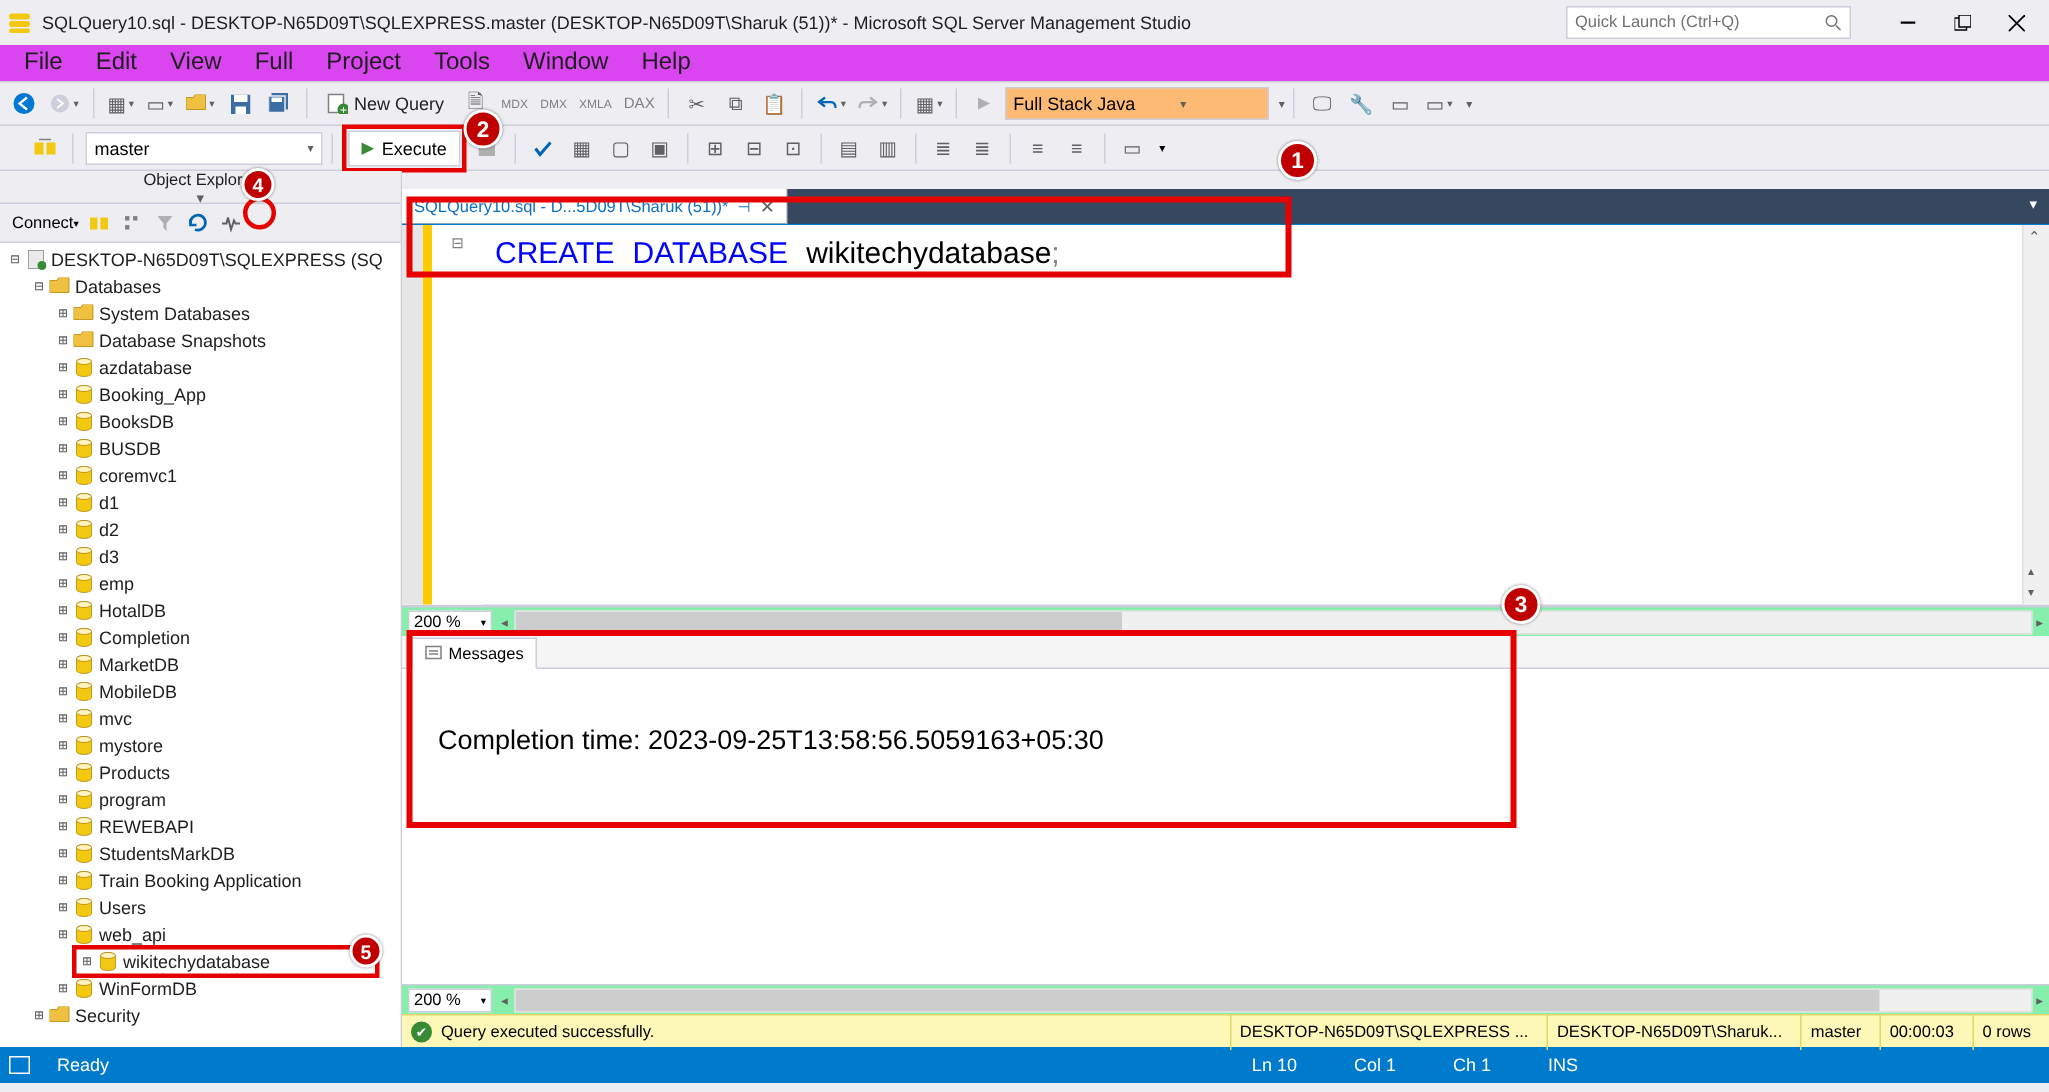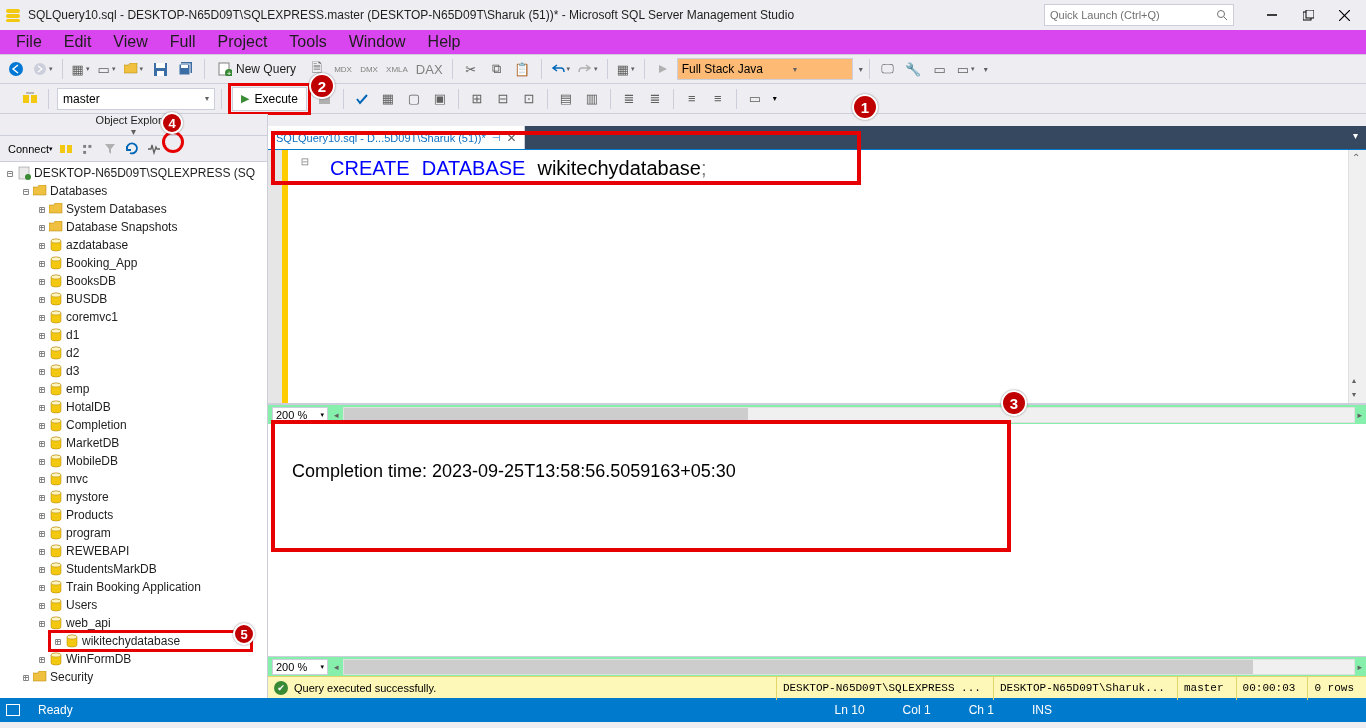--- a/index.html
+++ b/index.html
@@ -82,21 +82,21 @@
 
 .messages-panel { flex: 1; display: flex; flex-direction: column; position: relative;}
 .msg-tab-row { height: 22px; background: #f5f5f5; border-bottom: 1px solid #cccedb; display: flex; align-items: flex-end;}
 .msg-tab { height: 21px; border: 1px solid #cccedb; border-bottom: 1px solid #fff; background: #fff; padding: 0 8px; font-size: 11px; display: inline-flex; align-items: center; gap: 4px; margin-left: 6px; margin-bottom: -1px;}
 .msg-content { flex: 1; padding: 14px 24px; font-family: Consolas, monospace; font-size: 18px; color: #000; line-height: 1.5;}
 .msg-hl { position: absolute; border: 4px solid #e60000; pointer-events: none;}
 
 .query-status { height: 22px; background: #fdf7b8; border-top: 1px solid #e0d66a; display: flex; align-items: center; font-size: 11px; padding: 0 6px; gap: 6px;}
 .query-status .ok { width: 14px; height: 14px; border-radius: 50%; background: #388a34; color: #fff; display: inline-flex; align-items: center; justify-content: center; font-size: 9px;}
 .query-status .sp { flex: 1;}
-.query-status .cell { padding: 12px 6px; border-left: 1px solid #e0d66a; height: 100%; display: inline-flex; align-items: center; font-family: Liberation Mono, monospace;}
+.query-status .cell { padding: 12px 6px; border-left: 1px solid #e0d66a; height: 100%; display: inline-flex; align-items: center;}
 
 .statusbar { height: 24px; background: #007acc; color: #fff; display: flex; align-items: center; font-size: 12px; padding: 0 6px; gap: 18px;}
 .statusbar .rect { width: 14px; height: 12px; border: 1px solid #fff;}
 .statusbar .sp { flex: 1;}
 .statusbar .cell { padding: 0 10px;}
 
 .num-badge { position: absolute; width: 26px; height: 26px; border-radius: 50%; background: #c00000; color: #fff; font-weight: bold; display: flex; align-items: center; justify-content: center; font-size: 15px; z-index: 50; border: 2px solid #fff; box-shadow: 0 0 2px rgba(0,0,0,0.5);}
 .num-badge.sm { width: 22px; height: 22px; font-size: 13px;}
 
 svg { display: block;}
@@ -214,21 +214,21 @@
   <span class="tbtn">
       <span class="ico-sm" style="font-size:8px;color:#808080">MDX</span>
     </span>
   <span class="tbtn">
       <span class="ico-sm" style="font-size:8px;color:#808080">DMX</span>
     </span>
   <span class="tbtn">
       <span class="ico-sm" style="font-size:8px;color:#808080">XMLA</span>
     </span>
   <span class="tbtn">
-      <span class="ico-sm" style="font-size:13px;color:#808080">DAX</span>
+      <span class="ico-sm" style="font-size:10px;color:#808080">DAX</span>
     </span>
   <span class="sep"></span>
   <span class="tbtn">
       <span class="ico-sm">✂</span>
     </span>
   <span class="tbtn">
       <span class="ico-sm">⧉</span>
     </span>
   <span class="tbtn">
       <span class="ico-sm">📋</span>
@@ -751,20 +751,32 @@
           <span style="font-size:7px">▾</span>
         </span>
       <span style="font-size:9px;margin-left:6px;color:#606060">◂</span>
       <div class="scroll-h">
           <div class="thumb"></div>
         </div>
       <span style="font-size:9px;margin-left:2px;color:#606060">▸</span>
     </div>
 
     <div class="messages-panel">
+      <div class="msg-tab-row">
+        <div class="msg-tab">
+          <span>
+              <svg width="12" height="12">
+                <rect x="1" y="1" width="10" height="8" stroke="#808080" fill="#fff"></rect>
+                <line x1="3" y1="4" x2="9" y2="4" stroke="#808080"></line>
+                <line x1="3" y1="6" x2="9" y2="6" stroke="#808080"></line>
+              </svg>
+            </span>
+          <span>Messages</span>
+        </div>
+      </div>
       <div class="msg-content">
         <div style="height:20px"></div>
         <div>Completion time: 2023-09-25T13:58:56.5059163+05:30</div>
       </div>
       <div class="msg-hl" style="left:3px; top:-4px; width:740px; height:132px;"></div>
     </div>
     <div class="zoom-bar">
       <span class="zc">
           <span>200 %</span>
           <span style="font-size:7px">▾</span>

